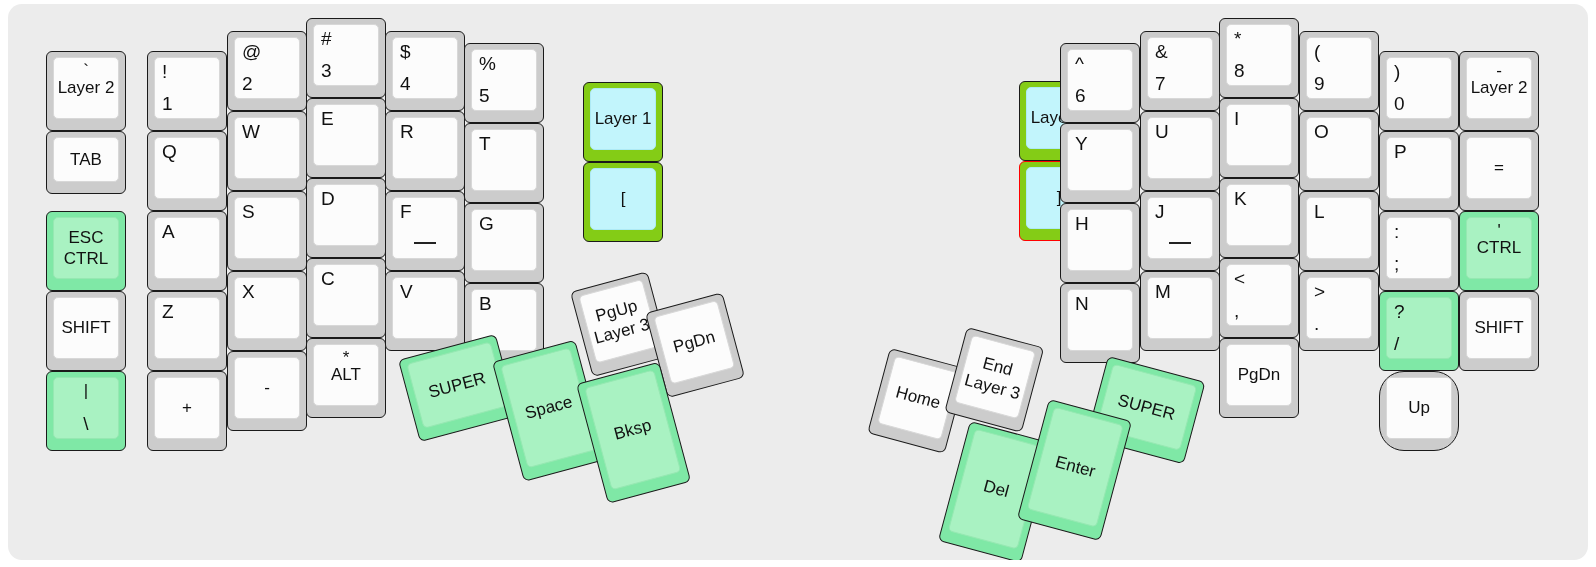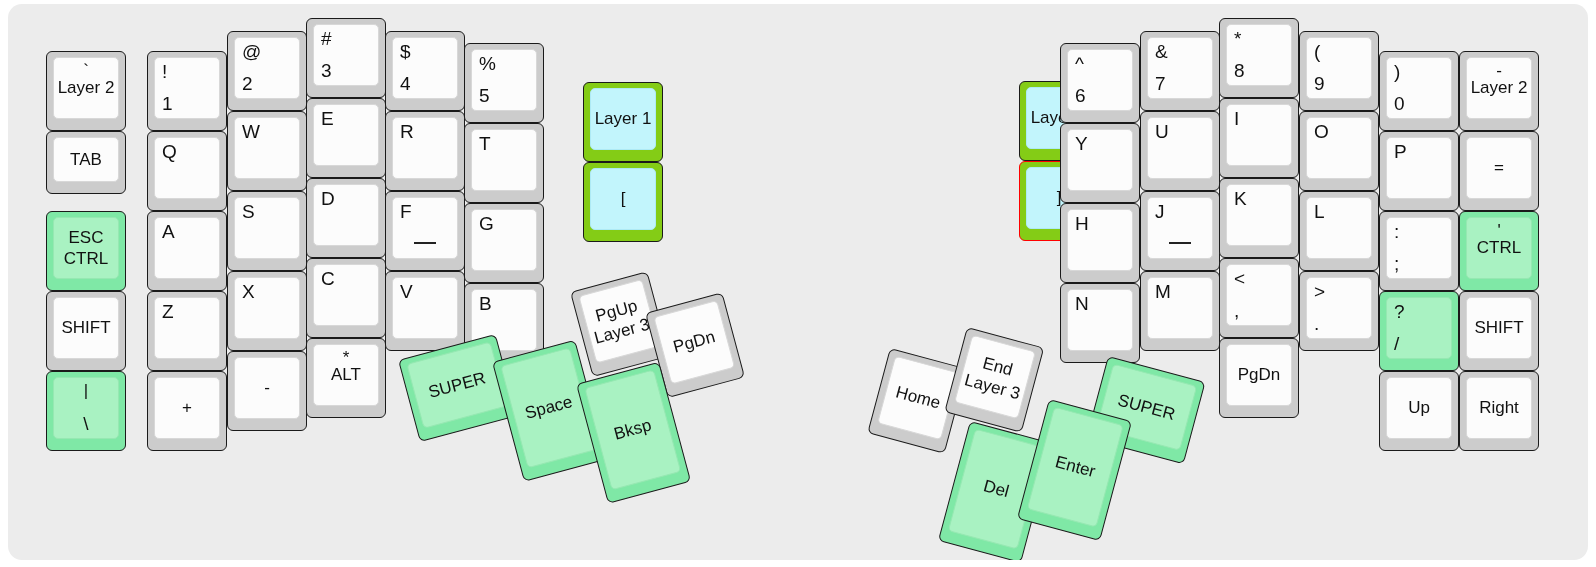--- a/index.html
+++ b/index.html
@@ -345,21 +345,21 @@
         <div class="lg tl">:</div>
         <div class="lg bl">;</div>
       </div>
     </div>
     <div class="key green" style="left: 1371px; top: 287px; width: 80px; height: 80px;">
       <div class="cap">
         <div class="lg tl">?</div>
         <div class="lg bl">/</div>
       </div>
     </div>
-    <div class="key" style="left: 1371px; top: 367px; width: 80px; height: 80px;">
+    <div class="key" style="left: 1371px; top: 367px; width: 80px; height: 80px; border-radius: 25px;">
       <div class="cap">
         <div class="lg ctr">Up</div>
       </div>
     </div>
     <div class="key" style="left: 1451px; top: 47px; width: 80px; height: 80px;">
       <div class="cap">
         <div class="lg tc">-</div>
         <div class="lg ctr">Layer 2</div>
       </div>
     </div>
@@ -372,25 +372,20 @@
       <div class="cap">
         <div class="lg tc">'</div>
         <div class="lg ctr">CTRL</div>
       </div>
     </div>
     <div class="key" style="left: 1451px; top: 287px; width: 80px; height: 80px;">
       <div class="cap">
         <div class="lg ctr">SHIFT</div>
       </div>
     </div>
-    <div class="key" style="left: 1451px; top: 367px; width: 80px; height: 80px;">
-      <div class="cap">
-        <div class="lg ctr">Right</div>
-      </div>
-    </div>
     <div class="key green" style="left: 1100px; top: 352px; width: 101px; height: 85px; transform: rotate(15deg);">
       <div class="cap">
         <div class="lg ctr">SUPER</div>
       </div>
     </div>
     <div class="key" style="left: 882px; top: 344px; width: 80px; height: 88px; transform: rotate(15deg);">
       <div class="cap">
         <div class="lg ctr">Home</div>
       </div>
     </div>

